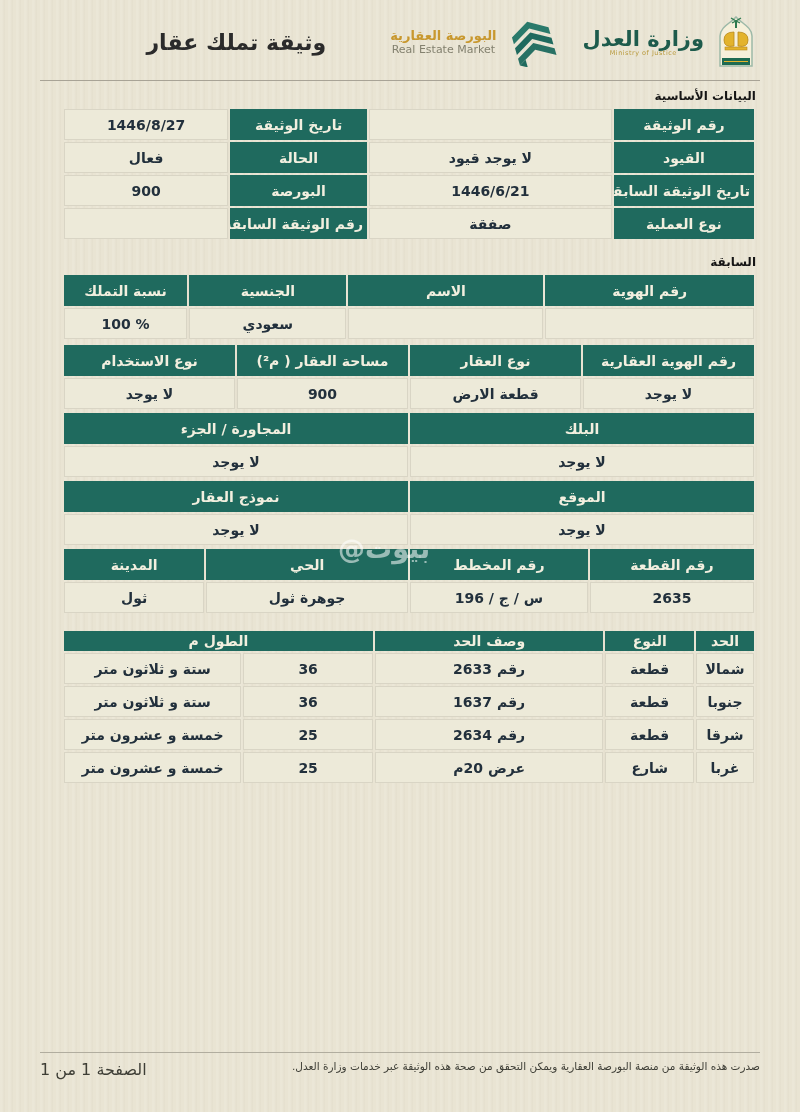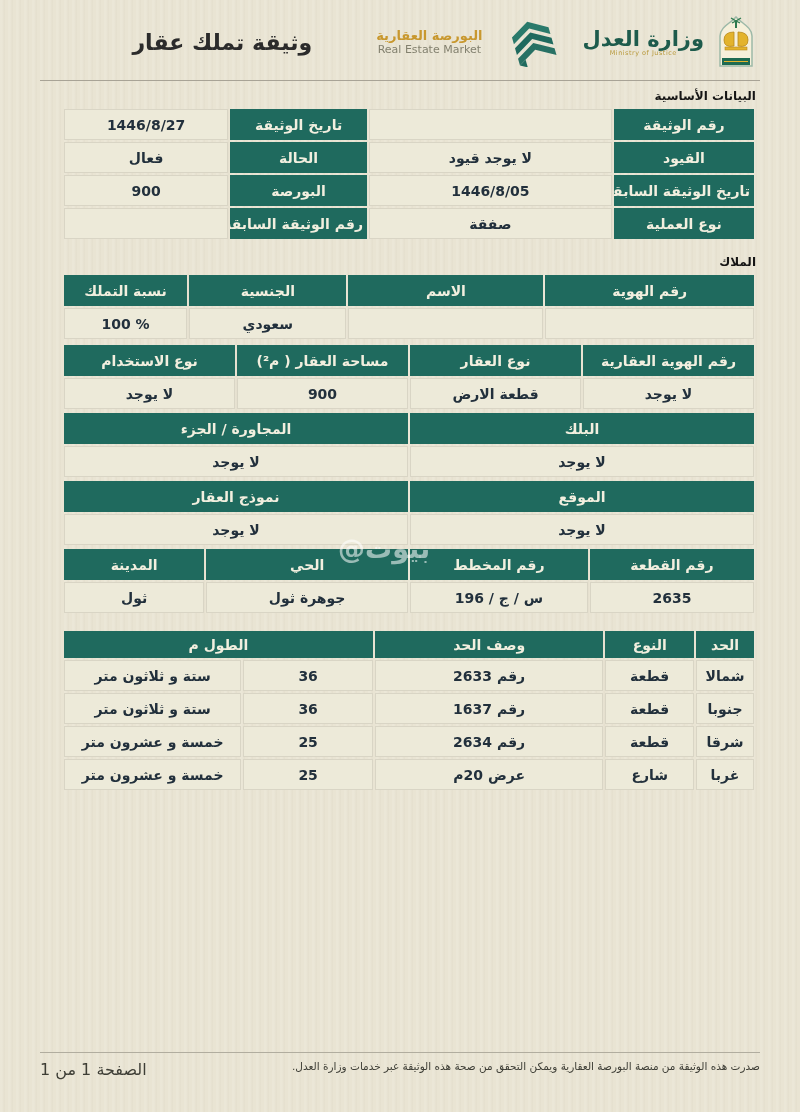--- a/index.html
+++ b/index.html
@@ -24,21 +24,21 @@
   
   header {
     display: flex; align-items: center;
     padding: 16px 40px 8px 40px;
     gap: 16px;
   }
   .moj { display: flex; align-items: center; gap: 8px; }
   .moj-text { text-align: center; line-height: 1.05; }
   .moj-ar { font-size: 21px; font-weight: 700; color: #1d5b4c; }
   .moj-en { font-size: 6.5px; color: #b99a3d; letter-spacing: .5px; }
-  .rem { display: flex; align-items: center; gap: 24px; margin-right: 8px; }
+  .rem { display: flex; align-items: center; gap: 10px; margin-right: 8px; }
   .rem-text { text-align: center; line-height: 1.2; }
   .rem-ar { font-size: 13px; font-weight: 700; color: #c8982f; }
   .rem-en { font-size: 11px; color: #83816f; }
   .doc-title {
     margin: 0 48px 0 0;
     font-size: 22px; font-weight: 700; color: #2b2b2b;
   }
   .rule { height: 1px; background: #a8a396; margin: 4px 40px 0 40px; }
 
   
@@ -60,21 +60,21 @@
     text-align: center; vertical-align: middle;
     font-size: 14px; font-weight: 700;
     height: 31px; padding: 2px 4px;
     overflow: hidden; white-space: nowrap;
   }
   td.g { background: #1f6a5e; color: #f2efdf; }
   td.v { background: #edе9d8; }
   td.v { background: #edead9; color: #22303c; border: 1px solid #d9d5c5; text-align: center; }
   .prop-tbl { margin-bottom: 0; }
   .borders-tbl { margin-top: 14px; }
-  .borders-tbl td.g { height: 27px; margin-left: 46px; }
+  .borders-tbl td.g { height: 20px; margin-left: 46px; }
 
   
   .watermark {
     position: absolute; top: 533px; left: 338px;
     font-size: 27px; font-weight: 700;
     color: rgba(255,255,255,0.55);
     direction: rtl; z-index: 5; pointer-events: none;
   }
 
   
@@ -151,34 +151,34 @@
         <td class="v">1446/8/27</td>
       </tr>
       <tr>
         <td class="g">القيود</td>
         <td class="v">لا يوجد قيود</td>
         <td class="g">الحالة</td>
         <td class="v">فعال</td>
       </tr>
       <tr>
         <td class="g">تاريخ الوثيقة السابقة</td>
-        <td class="v">1446/8/05</td>
+        <td class="v">1446/6/21</td>
         <td class="g">البورصة</td>
         <td class="v">900</td>
       </tr>
       <tr>
         <td class="g">نوع العملية</td>
         <td class="v">صفقة</td>
         <td class="g">رقم الوثيقة السابقة</td>
         <td class="v"></td>
       </tr>
     </tbody>
       </table>
 
-    <h2 class="sec m2">الملاك</h2>
+    <h2 class="sec m2">السابقة</h2>
     <table>
       <colgroup>
           <col style="width:30.5%">
           <col style="width:28.5%">
           <col style="width:23%">
           <col style="width:18%">
         </colgroup>
       <tbody>
           <tr>
         <td class="g">رقم الهوية</td>

